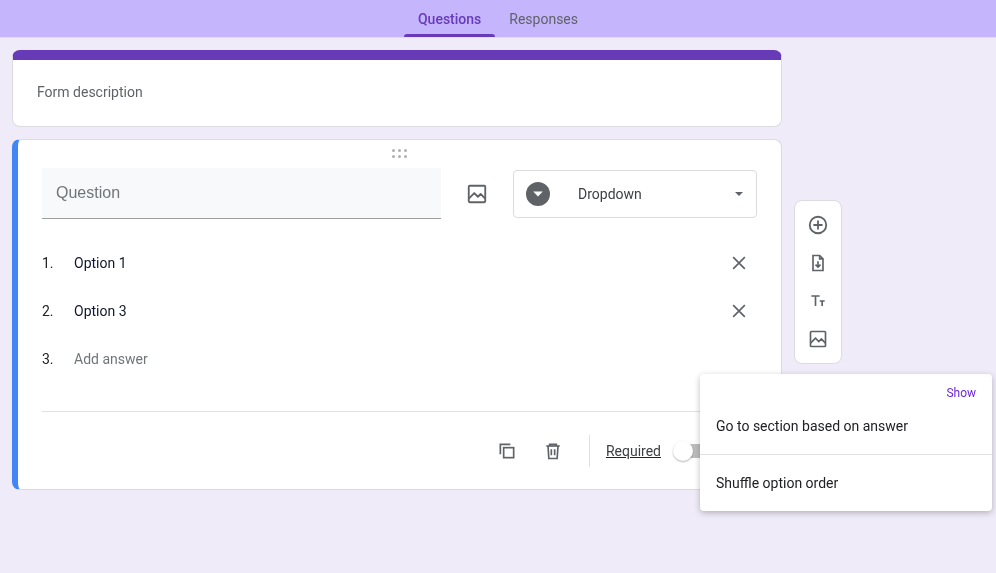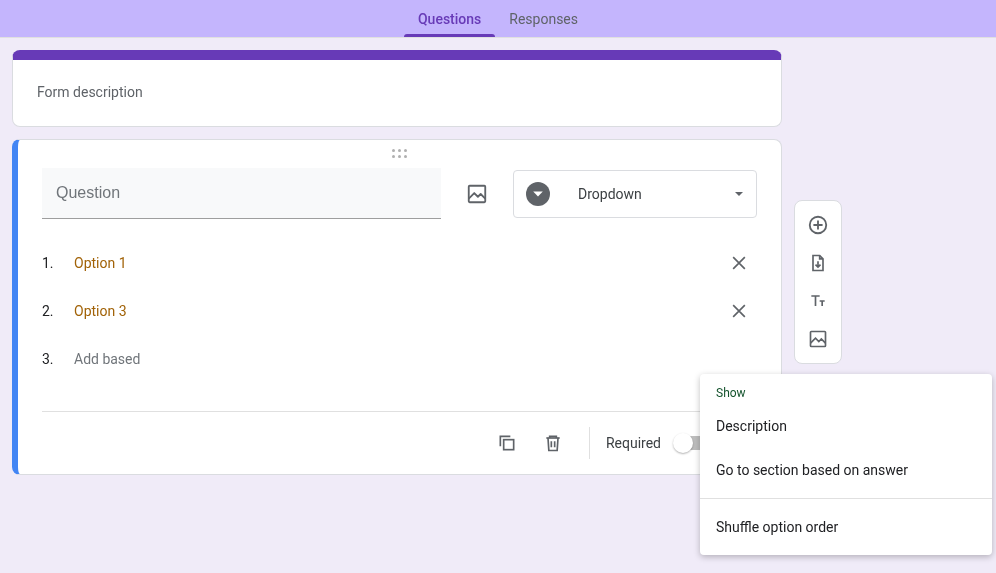--- a/index.html
+++ b/index.html
@@ -153,38 +153,39 @@
     gap: 14px;
   }
   .opt-num {
     width: 18px;
     font-size: 14px;
     color: #202124;
   }
   .opt-text {
     flex: 1;
     font-size: 14px;
-    color: #a16207;
+    color: #0f172a;
   }
   .opt-add { color: #70757a; }
   .opt-remove {
     width: 36px; height: 36px;
     display: flex; align-items: center; justify-content: center;
     color: #5f6368;
     cursor: pointer;
     border-radius: 50%;
   }
 
   .q-footer {
     border-top: 1px solid #e0e0e0;
-    height: 63px;
+    height: 78px;
     display: flex;
     align-items: center;
     justify-content: flex-end;
     gap: 6px;
+    text-decoration: underline;
   }
   .vdiv {
     width: 1px; height: 32px; background: #e0e0e0;
     margin: 0 10px;
   }
   .req-label {
     font-size: 14px; color: #3c4043;
     margin-right: 8px;
   }
   .switch {
@@ -232,22 +233,23 @@
     top: 374px;
     width: 292px;
     background: #fff;
     border-radius: 4px;
     box-shadow: 0 2px 6px rgba(0,0,0,0.25);
     padding-bottom: 6px;
     z-index: 10;
   }
   .popup-header {
     font-size: 12px;
-    color: #14532d;
+    color: #6d28d9;
     padding: 12px 16px 4px 16px;
+    text-align: right;
   }
   .popup-item {
     padding: 14px 16px;
     font-size: 14px;
     color: #202124;
     cursor: pointer;
   }
   .popup-div {
     height: 1px; background: #e0e0e0; margin: 6px 0;
   }
@@ -322,21 +324,21 @@
           <div class="opt-num">2.</div>
           <div class="opt-text">Option 3</div>
           <div class="opt-remove">
             <svg width="20" height="20" viewBox="0 0 24 24" stroke="currentColor" stroke-width="2">
                 <path d="M5 5 L19 19 M19 5 L5 19"></path>
               </svg>
           </div>
         </div>
         <div class="opt-row">
           <div class="opt-num">3.</div>
-          <div class="opt-text opt-add">Add based</div>
+          <div class="opt-text opt-add">Add answer</div>
         </div>
       </div>
 
       <div class="q-footer">
         <div class="icon-btn">
           <svg width="20" height="20" viewBox="0 0 24 24" fill="none" stroke="currentColor" stroke-width="2">
             <rect x="8" y="8" width="12" height="12"></rect>
             <path d="M4 16 L4 4 L16 4"></path>
           </svg>
         </div>
@@ -387,17 +389,16 @@
       <svg width="20" height="20" viewBox="0 0 24 24" fill="none" stroke="currentColor" stroke-width="2">
           <rect x="3" y="3" width="18" height="18" rx="1"></rect>
           <path d="M3 17 L9 11 L13 15 L16 12 L21 17"></path>
         </svg>
     </div>
   </div>
 </div>
 
 <div class="popup">
   <div class="popup-header">Show</div>
-  <div class="popup-item">Description</div>
   <div class="popup-item">Go to section based on answer</div>
   <div class="popup-div"></div>
   <div class="popup-item">Shuffle option order</div>
 </div>
 
 </body></html>

